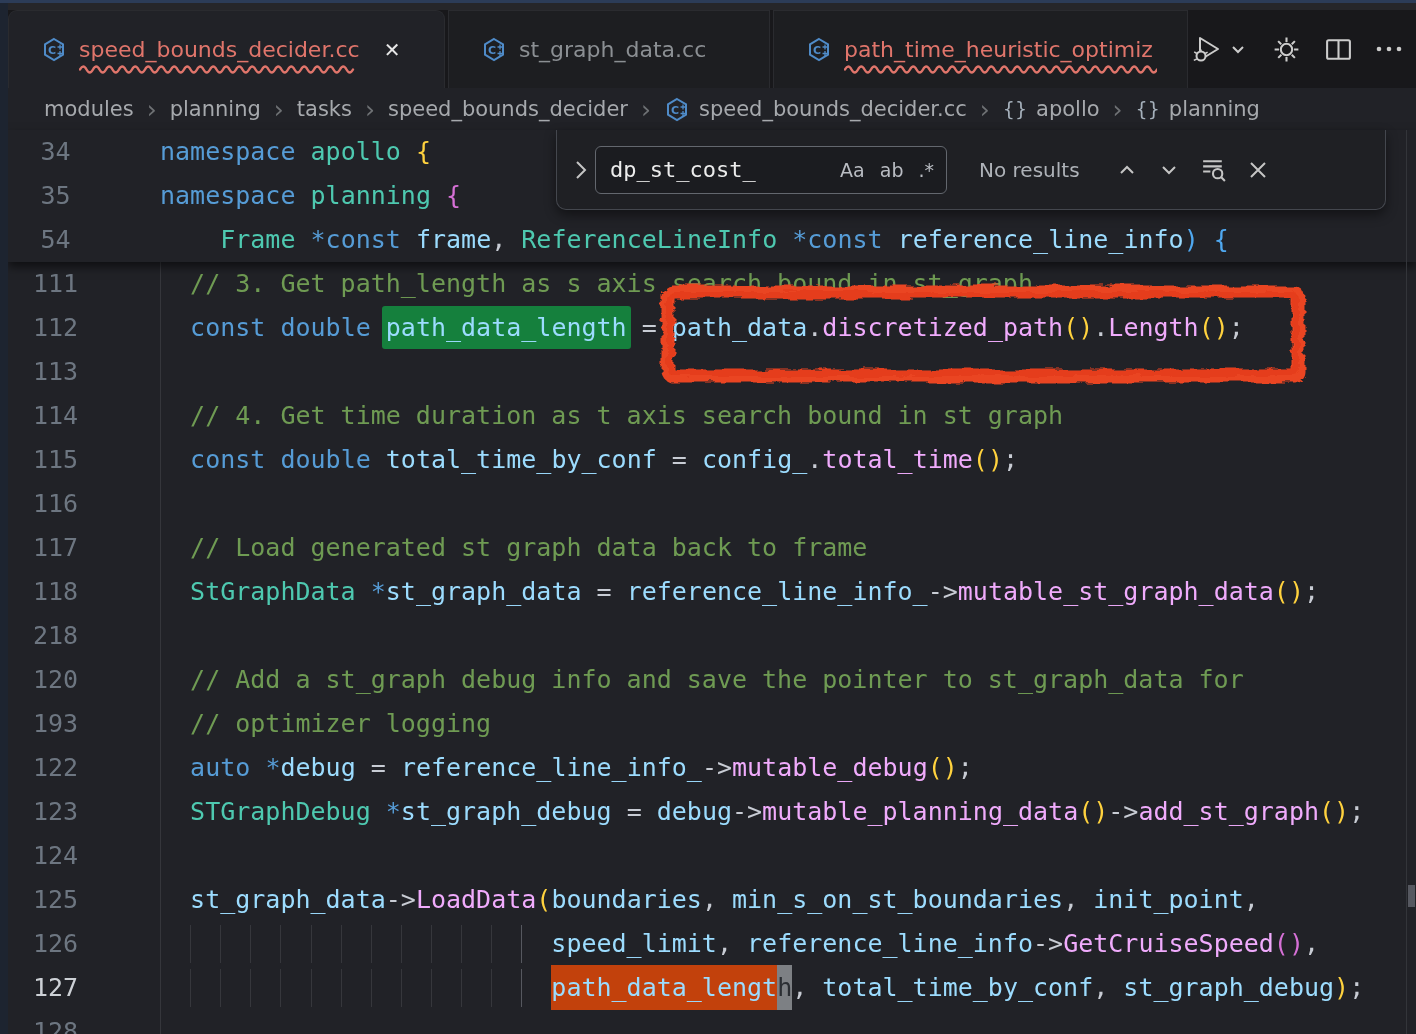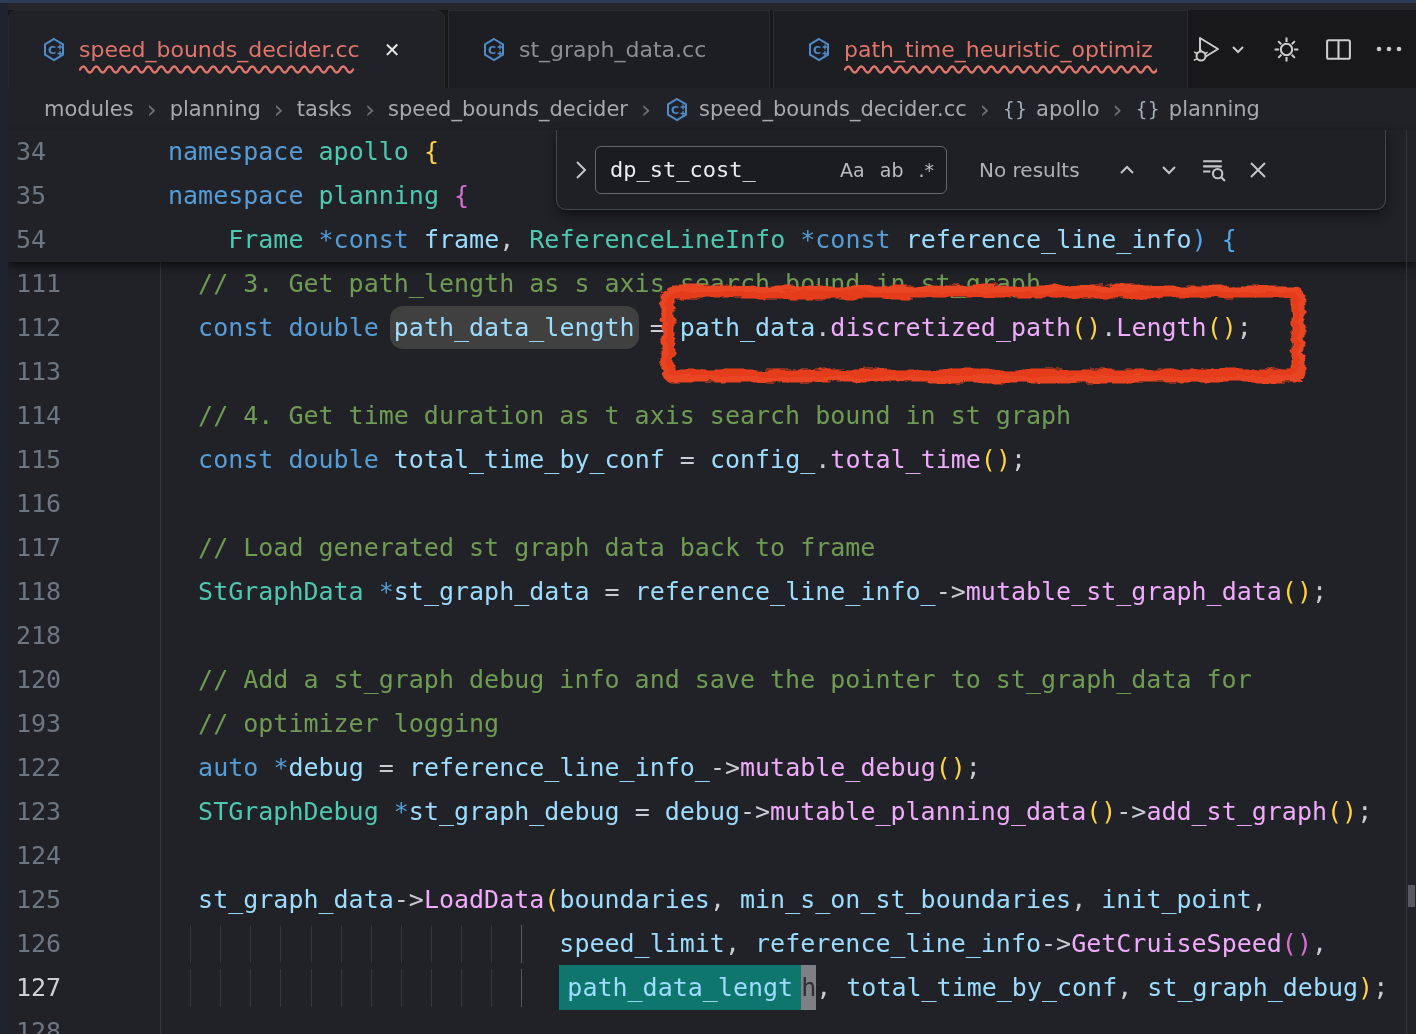--- a/index.html
+++ b/index.html
@@ -31,31 +31,31 @@
   .crumb{display:flex;align-items:center;gap:9px;color:#a6a9ad;font-size:21px}
   .sep{color:#6e7174;font-size:25px;line-height:1}
   .ns{color:#a5b0bb;font-size:19px}
 
   
   .sticky{position:absolute;left:8px;top:130px;right:0;height:132px;background:#212227;z-index:3;
           box-shadow:0 5px 9px rgba(0,0,0,.55)}
   .codearea{position:absolute;left:8px;top:262px;right:0;bottom:0;background:#212227;z-index:1;overflow:hidden}
   .bg0{position:absolute;left:152px;top:0;bottom:0;width:1px;background:#35363b}
   .row{position:relative;height:44px;font:25px/44px "DejaVu Sans Mono",monospace;white-space:pre}
-  .num{position:absolute;left:8px;width:95px;text-align:left;color:#6d7681;font:25px/44px "DejaVu Sans Mono",monospace}
+  .num{position:absolute;left:0;width:95px;text-align:center;color:#6d7681;font:25px/44px "DejaVu Sans Mono",monospace}
   .row.cur .num{color:#cdd1d6}
-  .ltext{position:absolute;left:160px;top:0}
+  .ltext{position:absolute;left:152px;top:0}
   .g{position:absolute;top:3px;height:38px;width:1px;background:#36373c}
   .ga{background:#56585f}
   .tok{white-space:pre}
   .c-kw{color:#569cd6}.c-type{color:#4ec9b0}.c-var{color:#9cdcfe}.c-fn{color:#f0abfc}
   .c-com{color:#6f9b53}.c-b1{color:#ffd23e}.c-b2{color:#d670d6}.c-b3{color:#4fa8f0}
   .c-op{color:#c8ccd4}
-  .hl-word{background:#404040;border-radius:13px;padding:7px 4px;margin:0 -4px}
-  .hl-sel{background:#0f766e;padding:8px 8px}
+  .hl-word{background:#15803d;border-radius:3px;padding:7px 4px;margin:0 -4px}
+  .hl-sel{background:#c2410c;padding:8px 0}
   .hl-cur{background:#7d8084;color:#2b2e33;padding:8px 0}
 
   
   .find{position:absolute;left:556px;top:130px;width:830px;height:80px;background:#1f2024;
         border:1px solid #44474e;border-top:none;border-radius:0 0 10px 10px;
         box-shadow:0 5px 12px rgba(0,0,0,.45);display:flex;align-items:center;z-index:6;
         padding:0 14px 0 10px;box-sizing:border-box}
   .find-toggle{display:flex;align-items:center;padding:0 4px}
   .find-input{display:flex;align-items:center;background:#1b1c20;border:1px solid #63676e;border-radius:6px;
               height:48px;width:352px;margin-left:0;padding:0 12px;box-sizing:border-box}

